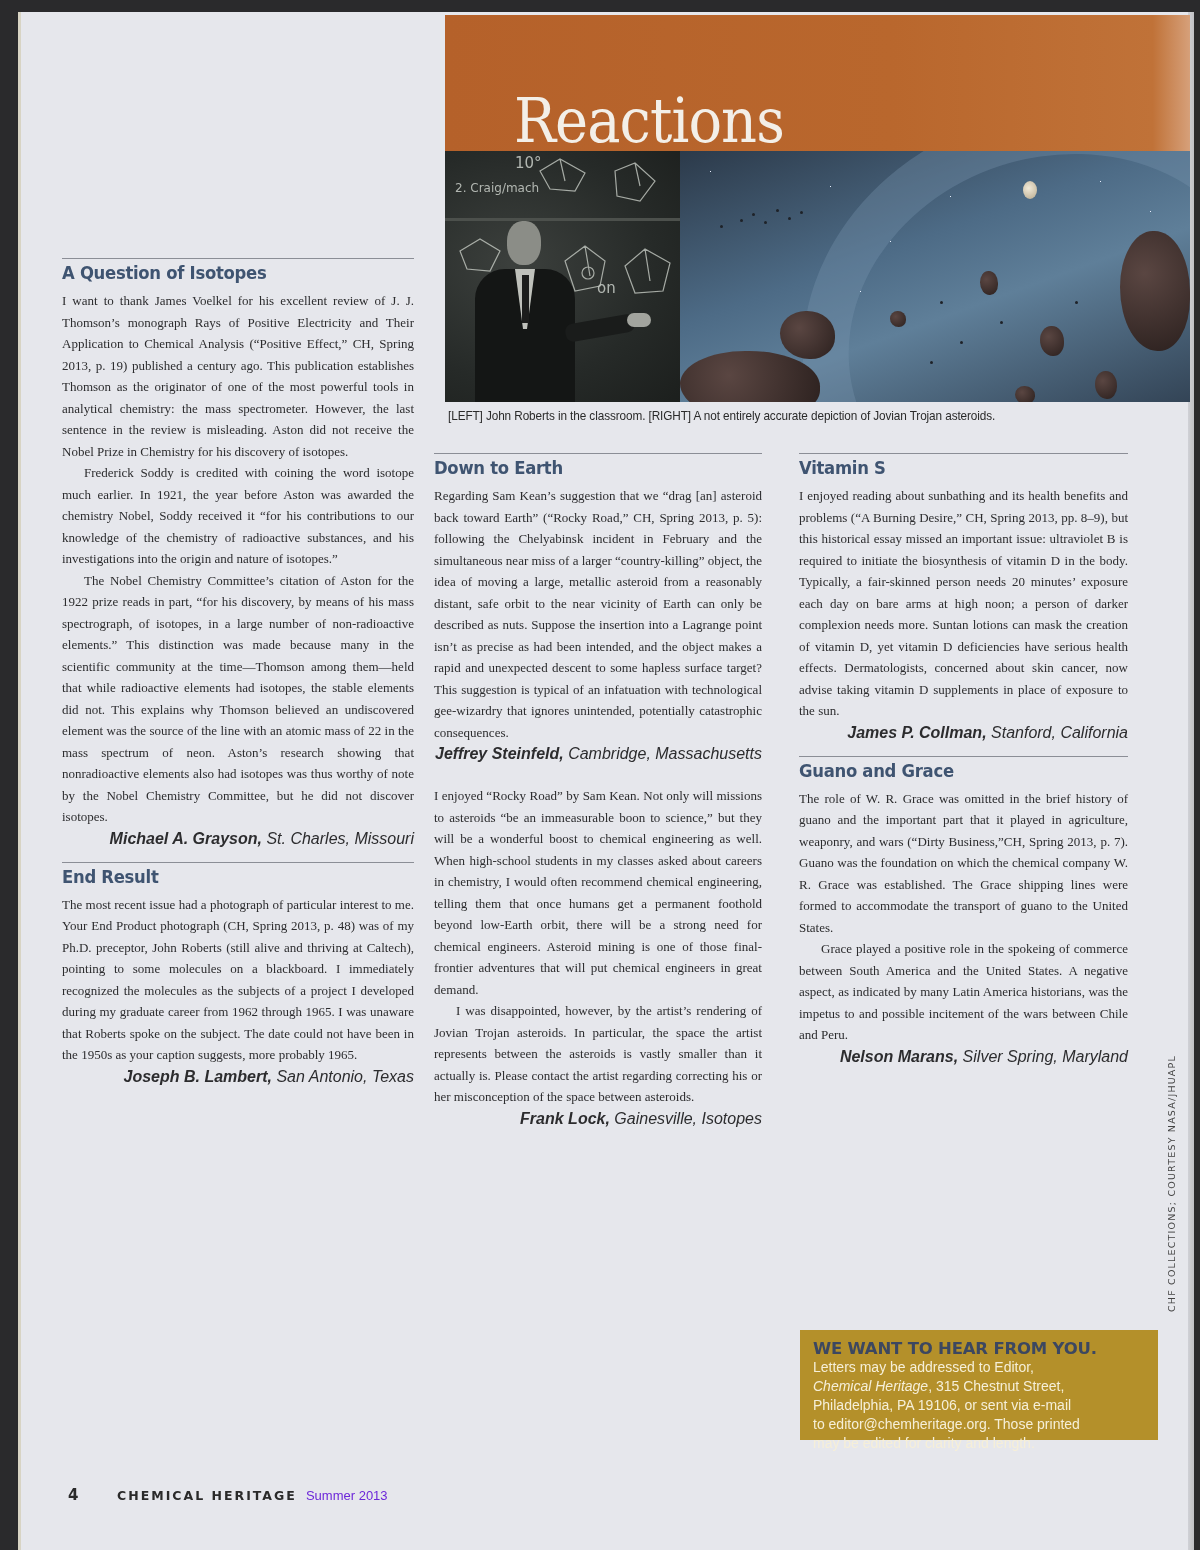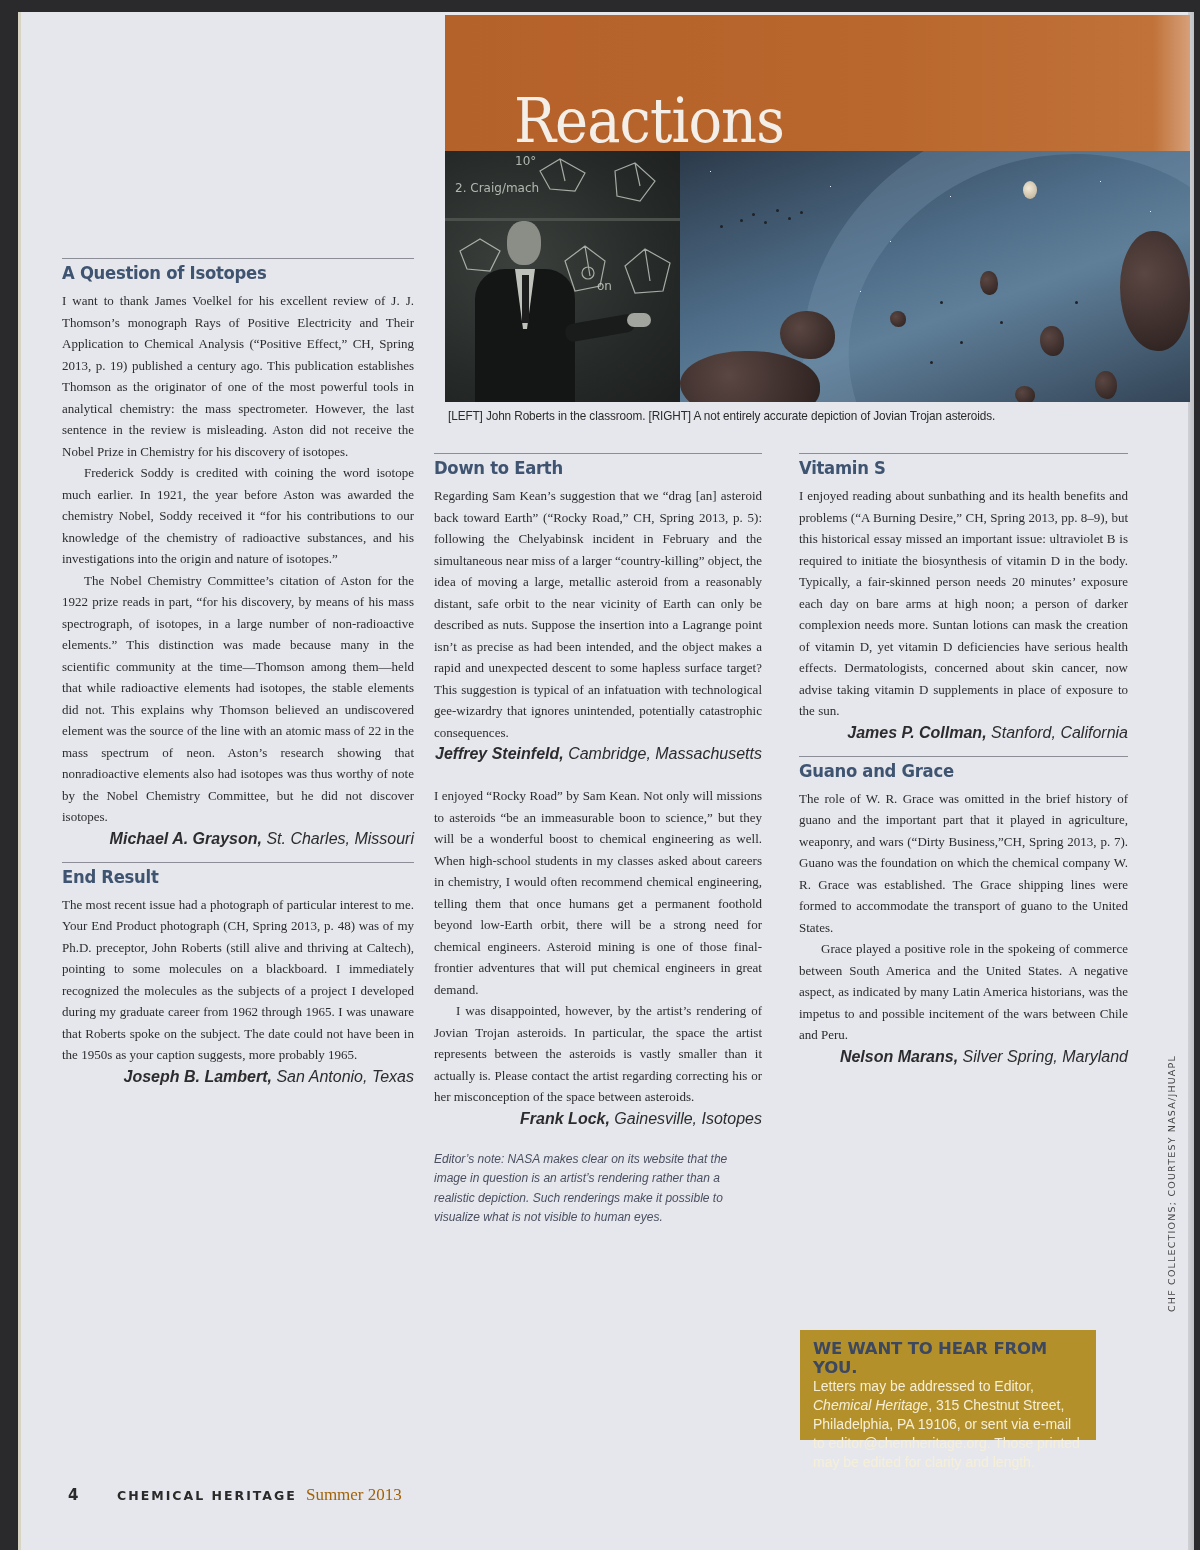--- a/index.html
+++ b/index.html
@@ -22,21 +22,21 @@
     position:absolute; left:496px; top:78px; font-family:"DejaVu Serif", serif;
     font-size:62px; color:#f3efe8; letter-spacing:-1px; line-height:1; z-index:3;
     transform:scaleX(0.9); transform-origin:left;
   }
   
   .photo-left {
     position:absolute; left:427px; top:139px; width:235px; height:251px;
     background:radial-gradient(ellipse at 30% 45%, #3c403d 0%, #262a28 60%, #1c1f1d 100%);
     overflow:hidden;
   }
-  .chalk { position:absolute; color:#c9cec8; font-family:"DejaVu Sans", sans-serif; font-size:12px; opacity:.85; }
+  .chalk { position:absolute; color:#c9cec8; font-family:"DejaVu Sans", sans-serif; font-size:15px; opacity:.85; }
   .board-rail { position:absolute; left:0; top:67px; width:100%; height:3px; background:#4c504c; }
   .person-head { position:absolute; left:62px; top:70px; width:34px; height:44px; border-radius:45%; background:#8b8d87; }
   .person-body { position:absolute; left:30px; top:118px; width:100px; height:140px; background:#141615; border-radius:30px 30px 0 0; }
   .person-collar { position:absolute; left:70px; top:118px; width:20px; height:60px; background:#bfc1bb; clip-path:polygon(0 0,100% 0,60% 100%,40% 100%); }
   .person-tie { position:absolute; left:77px; top:124px; width:7px; height:48px; background:#1c1d1c; }
   .person-arm { position:absolute; left:120px; top:168px; width:70px; height:18px; background:#1a1c1b; border-radius:8px; transform:rotate(-10deg); }
   .person-hand { position:absolute; left:182px; top:162px; width:24px; height:14px; background:#a2a49e; border-radius:8px; }
   .photo-right {
     position:absolute; left:662px; top:139px; width:510px; height:251px;
     background:linear-gradient(160deg,#2c3a4a 0%,#4d6b86 40%,#5f7f99 60%,#334456 100%);
@@ -71,31 +71,31 @@
     font-family:"Liberation Sans", sans-serif; font-style:italic; font-size:16px; text-align:right;
     color:#2c2c2e; margin:2px 0 14px 0;
   }
   .sig b { font-weight:bold; }
   .editor-note {
     font-family:"Liberation Sans", sans-serif; font-style:italic; font-size:12px; line-height:19.5px;
     color:#4a4f60; margin-top:22px;
   }
   
   .contact-box {
-    position:absolute; left:782px; top:1318px; width:296px; height:110px;
+    position:absolute; left:782px; top:1318px; width:358px; height:110px;
     background:#b4902a; padding:9px 0 0 13px; box-sizing:border-box;
   }
   .contact-heading { font-family:"DejaVu Sans", sans-serif; font-weight:bold; font-size:16.5px; color:#3c4760; letter-spacing:-0.2px; line-height:19px; }
   .contact-body { font-family:"Liberation Sans", sans-serif; font-size:14px; line-height:19px; color:#f6efd8; }
   .contact-body i { font-style:italic; }
   
   .footer { position:absolute; left:50px; top:1473px; font-family:"DejaVu Sans", sans-serif; color:#2a2a2a; }
   .page-num { font-weight:bold; font-size:15px; display:inline-block; width:44px; }
   .mag-name { font-weight:bold; font-size:12.5px; letter-spacing:2px; }
-  .issue { font-family:Liberation Serif, serif; font-size:17px; color:#a16207; margin-left:4px; }
+  .issue { font-family:Liberation Sans, sans-serif; font-size:13px; color:#6d28d9; margin-left:4px; }
   .credit {
     position:absolute; left:1148px; top:1300px; transform:rotate(-90deg); transform-origin:left top;
     font-family:"DejaVu Sans", sans-serif; font-size:9.5px; letter-spacing:1.2px; color:#444; white-space:nowrap;
   }
 </style>
 </head>
 <body>
 
 <div class="page">
   <div class="spine-edge"></div>
@@ -188,21 +188,20 @@
     <div class="sig" style="margin-bottom:22px">
       <b>Jeffrey Steinfeld,</b>
       <span>Cambridge, Massachusetts</span>
     </div>
     <p>I enjoyed “Rocky Road” by Sam Kean. Not only will missions to asteroids “be an immeasurable boon to science,” but they will be a wonderful boost to chemical engineering as well. When high-school students in my classes asked about careers in chemistry, I would often recommend chemical engineering, telling them that once humans get a permanent foothold beyond low-Earth orbit, there will be a strong need for chemical engineers. Aster­oid mining is one of those final-frontier adventures that will put chemical engi­neers in great demand.</p>
     <p class="indent">I was disappointed, however, by the artist’s rendering of Jovian Trojan asteroids. In particular, the space the artist represents between the asteroids is vastly smaller than it actually is. Please contact the artist regarding correcting his or her misconcep­tion of the space between asteroids.</p>
     <div class="sig">
       <b>Frank Lock,</b>
       <span>Gainesville, Isotopes</span>
     </div>
-    <div class="editor-note">Editor’s note: NASA makes clear on its website that the image in question is an artist’s rendering rather than a realistic depiction. Such renderings make it possible to visualize what is not visible to human eyes.</div>
   </div>
 
   <div class="col col3">
     <div class="rule"></div>
     <h2>Vitamin S</h2>
     <p>I enjoyed reading about sunbathing and its health benefits and problems (“A Burn­ing Desire,” CH, Spring 2013, pp. 8–9), but this historical essay missed an important issue: ultraviolet B is required to initiate the biosynthesis of vitamin D in the body. Typically, a fair-skinned person needs 20 minutes’ exposure each day on bare arms at high noon; a person of darker complex­ion needs more. Suntan lotions can mask the creation of vitamin D, yet vitamin D deficiencies have serious health effects. Dermatologists, concerned about skin can­cer, now advise taking vitamin D supple­ments in place of exposure to the sun.</p>
     <div class="sig">
       <b>James P. Collman,</b>
       <span>Stanford, California</span>
     </div>

